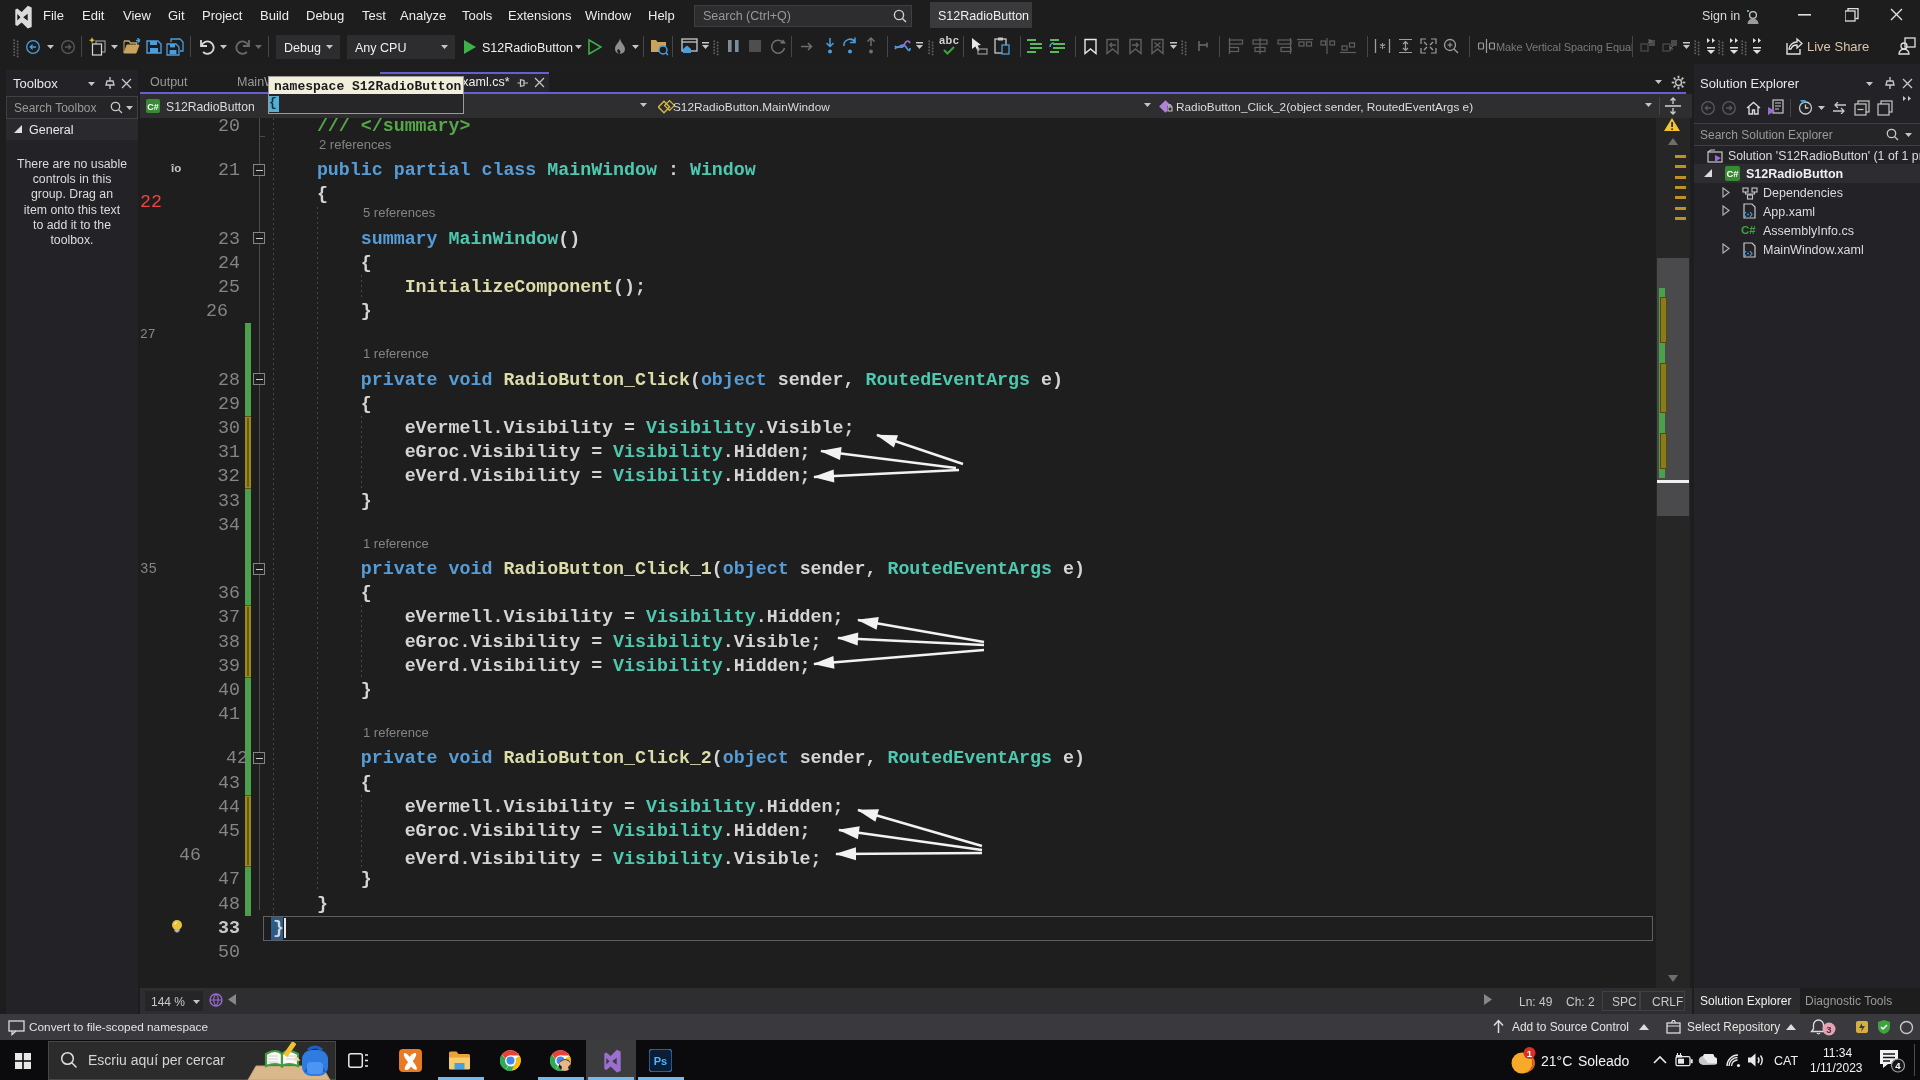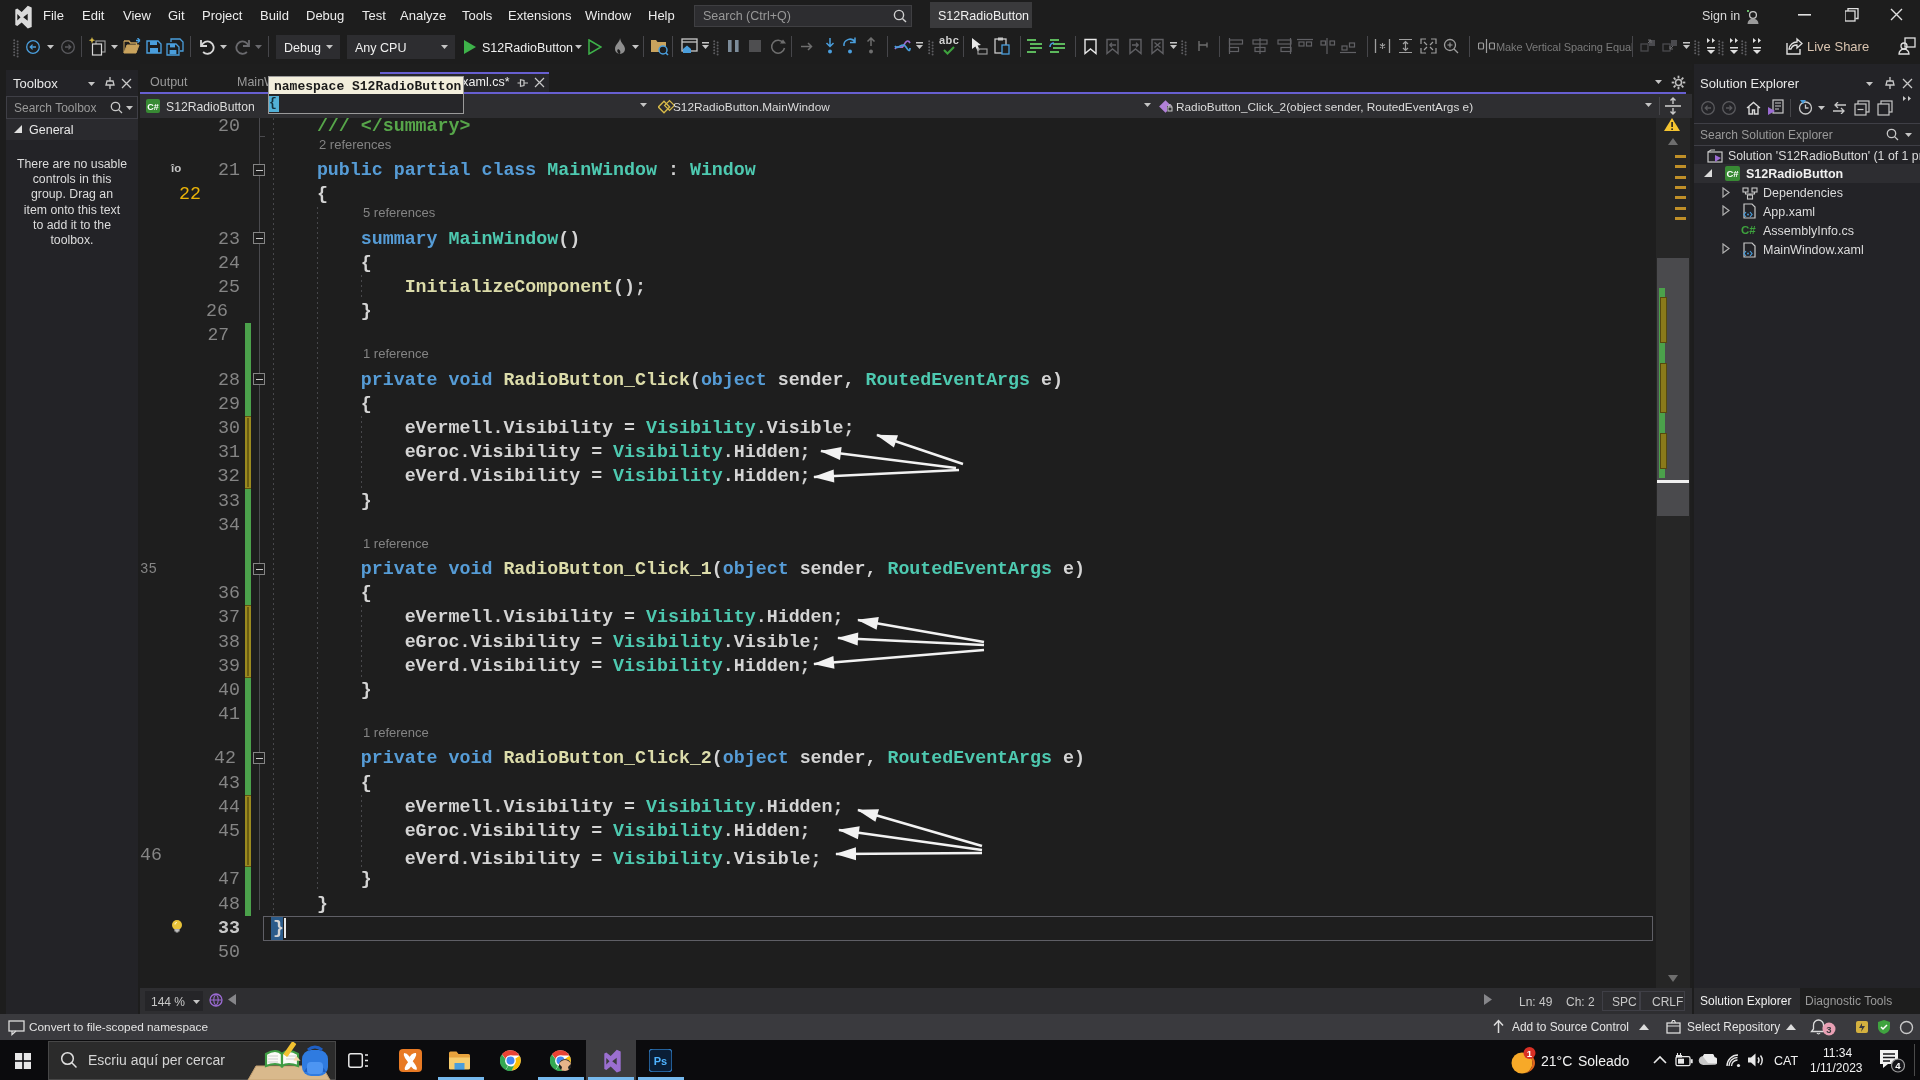--- a/index.html
+++ b/index.html
@@ -518,32 +518,32 @@
 <div class="a" style="left:247px;top:607px;width:2px;height:69px;background:#6B5E12"></div>
 <div class="a" style="left:245px;top:795px;width:6px;height:72px;background:#9B8A1E;border-top:1px solid #5E5212;border-bottom:1px solid #5E5212"></div>
 <div class="a" style="left:247px;top:797px;width:2px;height:68px;background:#6B5E12"></div>
 <div class="a" style="left:259px;top:118px;width:1px;height:792px;background:#4A4A4E"></div>
 <div class="a" style="left:259px;top:136px;width:6px;height:1px;background:#4A4A4E"></div>
 <div class="a code" style="left:140px;top:114.0px;width:100px;text-align:right;color:#858585;font-weight:normal;font-size:18.3px">20</div>
 <div class="a code" style="left:273.0px;top:114.0px"><span class="c">    /// &lt;/summary&gt;</span></div>
 <div class="a" style="left:319px;top:137.0px;font-size:13px;color:#848484">2 references</div>
 <div class="a code" style="left:140px;top:158.2px;width:100px;text-align:right;color:#858585;font-weight:normal;font-size:18.3px">21</div>
 <div class="a code" style="left:273.0px;top:158.2px"><span class="k">    public partial class </span><span class="t">MainWindow</span><span class="p"> : </span><span class="t">Window</span></div>
-<div class="a code" style="left:140px;top:182px;width:100px;text-align:center;color:#eab308;font-weight:normal;font-size:18.3px">22</div>
+<div class="a code" style="left:140px;top:190px;width:100px;text-align:left;color:#ef4444;font-weight:normal;font-size:18.3px">22</div>
 <div class="a code" style="left:273.0px;top:182.4px"><span class="p">    {</span></div>
 <div class="a" style="left:363px;top:205.4px;font-size:13px;color:#848484">5 references</div>
 <div class="a code" style="left:140px;top:226.6px;width:100px;text-align:right;color:#858585;font-weight:normal;font-size:18.3px">23</div>
 <div class="a code" style="left:273.0px;top:226.6px"><span class="k">        summary </span><span class="t">MainWindow</span><span class="p">()</span></div>
 <div class="a code" style="left:140px;top:250.8px;width:100px;text-align:right;color:#858585;font-weight:normal;font-size:18.3px">24</div>
 <div class="a code" style="left:273.0px;top:250.8px"><span class="p">        {</span></div>
 <div class="a code" style="left:140px;top:275.0px;width:100px;text-align:right;color:#858585;font-weight:normal;font-size:18.3px">25</div>
 <div class="a code" style="left:273.0px;top:275.0px"><span class="m">            InitializeComponent</span><span class="p">();</span></div>
 <div class="a code" style="left:128px;top:299.2px;width:100px;text-align:right;color:#858585;font-weight:normal;font-size:18.3px">26</div>
 <div class="a code" style="left:273.0px;top:299.2px"><span class="p">        }</span></div>
-<div class="a code" style="left:129px;top:323.4px;width:100px;text-align:right;color:#858585;font-weight:normal;font-size:18px">27</div>
+<div class="a code" style="left:140px;top:323.4px;width:100px;color:#858585;font-weight:normal;font-size:13px">27</div>
 <div class="a code" style="left:273.0px;top:323.4px"><span class="p"></span></div>
 <div class="a" style="left:363px;top:346.4px;font-size:13px;color:#848484">1 reference</div>
 <div class="a code" style="left:140px;top:367.6px;width:100px;text-align:right;color:#858585;font-weight:normal;font-size:18.3px">28</div>
 <div class="a code" style="left:273.0px;top:367.6px"><span class="k">        private void </span><span class="m">RadioButton_Click</span><span class="p">(</span><span class="k">object</span><span class="p"> sender, </span><span class="t">RoutedEventArgs</span><span class="p"> e)</span></div>
 <div class="a code" style="left:140px;top:391.8px;width:100px;text-align:right;color:#858585;font-weight:normal;font-size:18.3px">29</div>
 <div class="a code" style="left:273.0px;top:391.8px"><span class="p">        {</span></div>
 <div class="a code" style="left:140px;top:416.0px;width:100px;text-align:right;color:#858585;font-weight:normal;font-size:18.3px">30</div>
 <div class="a code" style="left:273.0px;top:416.0px"><span class="p">            eVermell.Visibility = </span><span class="t">Visibility</span><span class="p">.Visible;</span></div>
 <div class="a code" style="left:140px;top:440.2px;width:100px;text-align:right;color:#858585;font-weight:normal;font-size:18.3px">31</div>
 <div class="a code" style="left:273.0px;top:440.2px"><span class="p">            eGroc.Visibility = </span><span class="t">Visibility</span><span class="p">.Hidden;</span></div>
@@ -562,29 +562,29 @@
 <div class="a code" style="left:273.0px;top:605.4px"><span class="p">            eVermell.Visibility = </span><span class="t">Visibility</span><span class="p">.Hidden;</span></div>
 <div class="a code" style="left:140px;top:629.6px;width:100px;text-align:right;color:#858585;font-weight:normal;font-size:18.3px">38</div>
 <div class="a code" style="left:273.0px;top:629.6px"><span class="p">            eGroc.Visibility = </span><span class="t">Visibility</span><span class="p">.Visible;</span></div>
 <div class="a code" style="left:140px;top:653.8px;width:100px;text-align:right;color:#858585;font-weight:normal;font-size:18.3px">39</div>
 <div class="a code" style="left:273.0px;top:653.8px"><span class="p">            eVerd.Visibility = </span><span class="t">Visibility</span><span class="p">.Hidden;</span></div>
 <div class="a code" style="left:140px;top:678.0px;width:100px;text-align:right;color:#858585;font-weight:normal;font-size:18.3px">40</div>
 <div class="a code" style="left:273.0px;top:678.0px"><span class="p">        }</span></div>
 <div class="a code" style="left:140px;top:702.2px;width:100px;text-align:right;color:#858585;font-weight:normal;font-size:18.3px">41</div>
 <div class="a code" style="left:273.0px;top:702.2px"><span class="p"></span></div>
 <div class="a" style="left:363px;top:725.2px;font-size:13px;color:#848484">1 reference</div>
-<div class="a code" style="left:136px;top:746.4px;width:100px;text-align:right;color:#858585;font-weight:normal;font-size:18.3px">42</div>
+<div class="a code" style="left:148px;top:746.4px;width:100px;text-align:right;color:#858585;font-weight:normal;font-size:18.3px">42</div>
 <div class="a code" style="left:273.0px;top:746.4px"><span class="k">        private void </span><span class="m">RadioButton_Click_2</span><span class="p">(</span><span class="k">object</span><span class="p"> sender, </span><span class="t">RoutedEventArgs</span><span class="p"> e)</span></div>
 <div class="a code" style="left:140px;top:770.6px;width:100px;text-align:right;color:#858585;font-weight:normal;font-size:18.3px">43</div>
 <div class="a code" style="left:273.0px;top:770.6px"><span class="p">        {</span></div>
 <div class="a code" style="left:140px;top:794.8px;width:100px;text-align:right;color:#858585;font-weight:normal;font-size:18.3px">44</div>
 <div class="a code" style="left:273.0px;top:794.8px"><span class="p">            eVermell.Visibility = </span><span class="t">Visibility</span><span class="p">.Hidden;</span></div>
 <div class="a code" style="left:140px;top:819.0px;width:100px;text-align:right;color:#858585;font-weight:normal;font-size:18.3px">45</div>
 <div class="a code" style="left:273.0px;top:819.0px"><span class="p">            eGroc.Visibility = </span><span class="t">Visibility</span><span class="p">.Hidden;</span></div>
-<div class="a code" style="left:140px;top:843.2px;width:100px;text-align:left;color:#858585;font-weight:normal;font-size:18.3px">46</div>
+<div class="a code" style="left:140px;top:843.2px;width:100px;text-align:center;color:#858585;font-weight:normal;font-size:18.3px">46</div>
 <div class="a code" style="left:273.0px;top:847px"><span class="p">            eVerd.Visibility = </span><span class="t">Visibility</span><span class="p">.Visible;</span></div>
 <div class="a code" style="left:140px;top:867.4px;width:100px;text-align:right;color:#858585;font-weight:normal;font-size:18.3px">47</div>
 <div class="a code" style="left:273.0px;top:867.4px"><span class="p">        }</span></div>
 <div class="a code" style="left:140px;top:891.6px;width:100px;text-align:right;color:#858585;font-weight:normal;font-size:18.3px">48</div>
 <div class="a code" style="left:273.0px;top:891.6px"><span class="p">    }</span></div>
 <div class="a code" style="left:140px;top:915.8px;width:100px;text-align:right;color:#C8C8C8;font-weight:normal;font-weight:bold;font-size:18.3px">33</div>
 <div class="a code" style="left:273.0px;top:915.8px"><span class="p">}</span></div>
 <div class="a code" style="left:140px;top:940.0px;width:100px;text-align:right;color:#858585;font-weight:normal;font-size:18.3px">50</div>
 <div class="a code" style="left:273.0px;top:940.0px"><span class="p"></span></div>
 <div class="a" style="left:253px;top:163.7px;width:12px;height:12px;background:#1E1E1E;border:1px solid #848484"></div>

